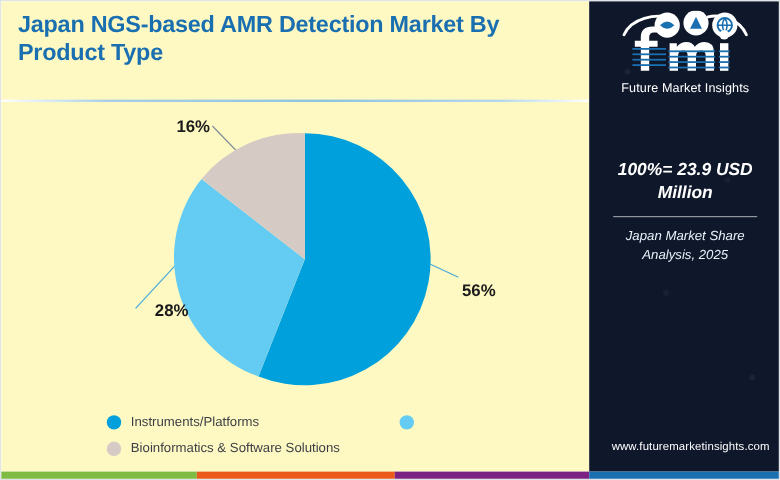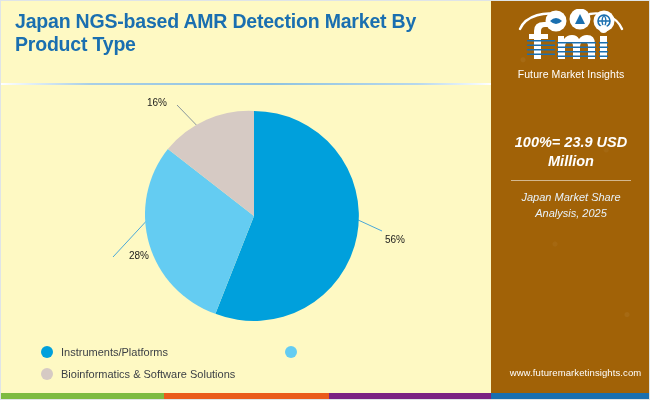--- a/index.html
+++ b/index.html
@@ -74,22 +74,22 @@
     width: 490px;
     height: 248px;
   }
   .pie-svg {
     position: absolute;
     left: 0;
     top: 0;
   }
   .pct-label {
     position: absolute;
-    font-size: 10px;
-    font-weight: normal;
+    font-size: 14px;
+    font-weight: bold;
     color: #1b1b1b;
     white-space: nowrap;
   }
   .pct-56 { left: 384px; top: 149px; }
   .pct-28 { left: 84px;  top: 165px; margin-left: 44px; }
   .pct-16 { left: 146px; top: 12px; }
 
   
   .legend {
     position: absolute;
@@ -99,20 +99,21 @@
   }
   .legend-row {
     position: relative;
     height: 22px;
   }
   .legend-item {
     position: absolute;
     display: flex;
     align-items: center;
     gap: 8px;
+    margin-left: 48px;
   }
   .legend-item.col1 { left: 0; }
   .legend-item.col2 { left: 244px; }
   .legend-dot {
     width: 12px;
     height: 12px;
     border-radius: 50%;
     flex: 0 0 auto;
   }
   .legend-text {
@@ -121,21 +122,21 @@
     white-space: nowrap;
   }
 
   
   .side-panel {
     position: absolute;
     left: 490px;
     top: 0;
     width: 160px;
     height: 392px;
-    background: #a16207;
+    background: #0f172a;
     overflow: hidden;
   }
   .panel-texture {
     position: absolute;
     inset: 0;
     background:
       radial-gradient(circle at 20% 15%, rgba(255,255,255,0.05) 0 2px, transparent 3px),
       radial-gradient(circle at 72% 38%, rgba(255,255,255,0.04) 0 2px, transparent 3px),
       radial-gradient(circle at 40% 62%, rgba(255,255,255,0.04) 0 2px, transparent 3px),
       radial-gradient(circle at 85% 80%, rgba(255,255,255,0.05) 0 2px, transparent 3px);

